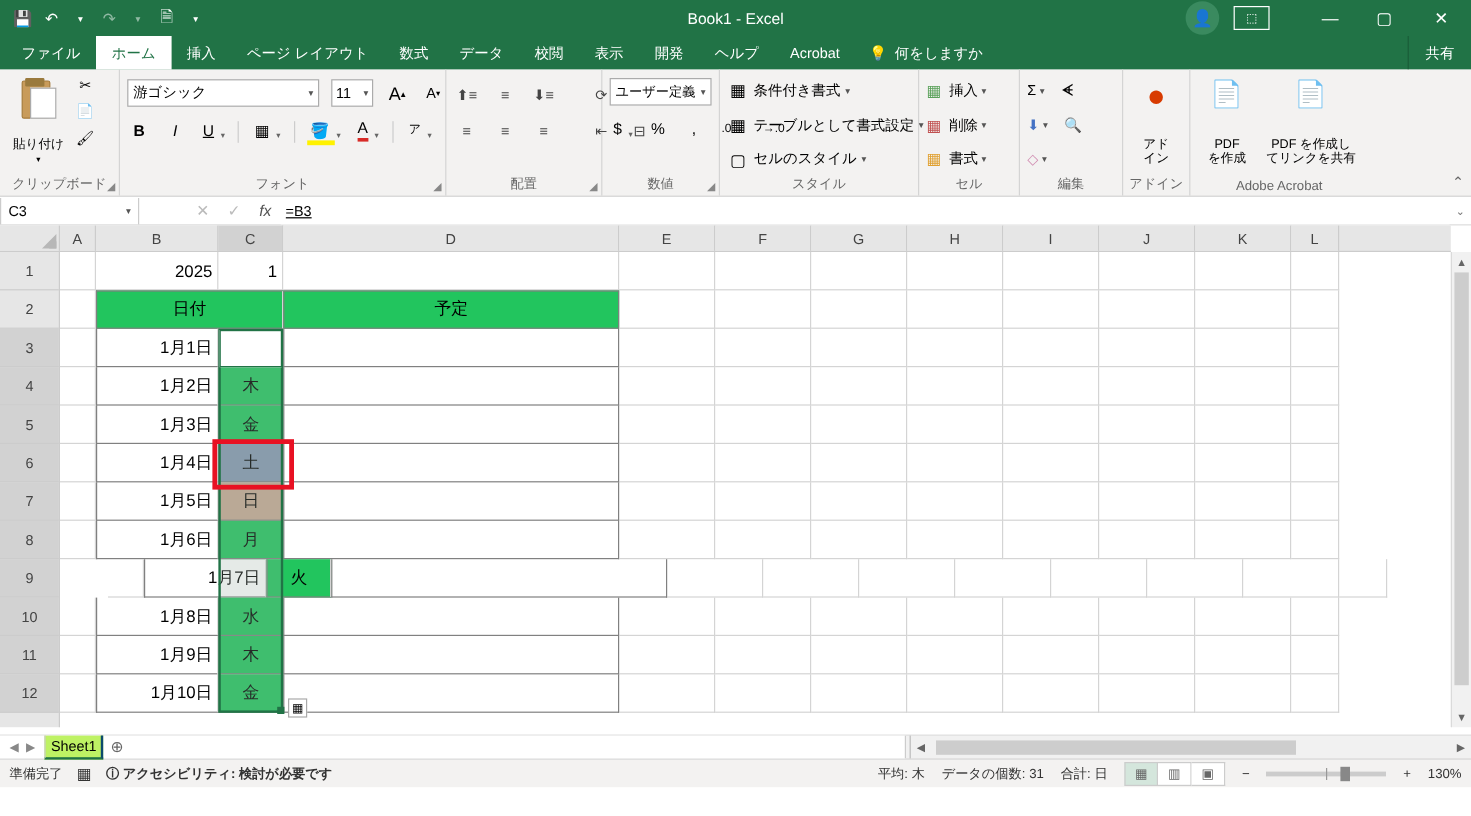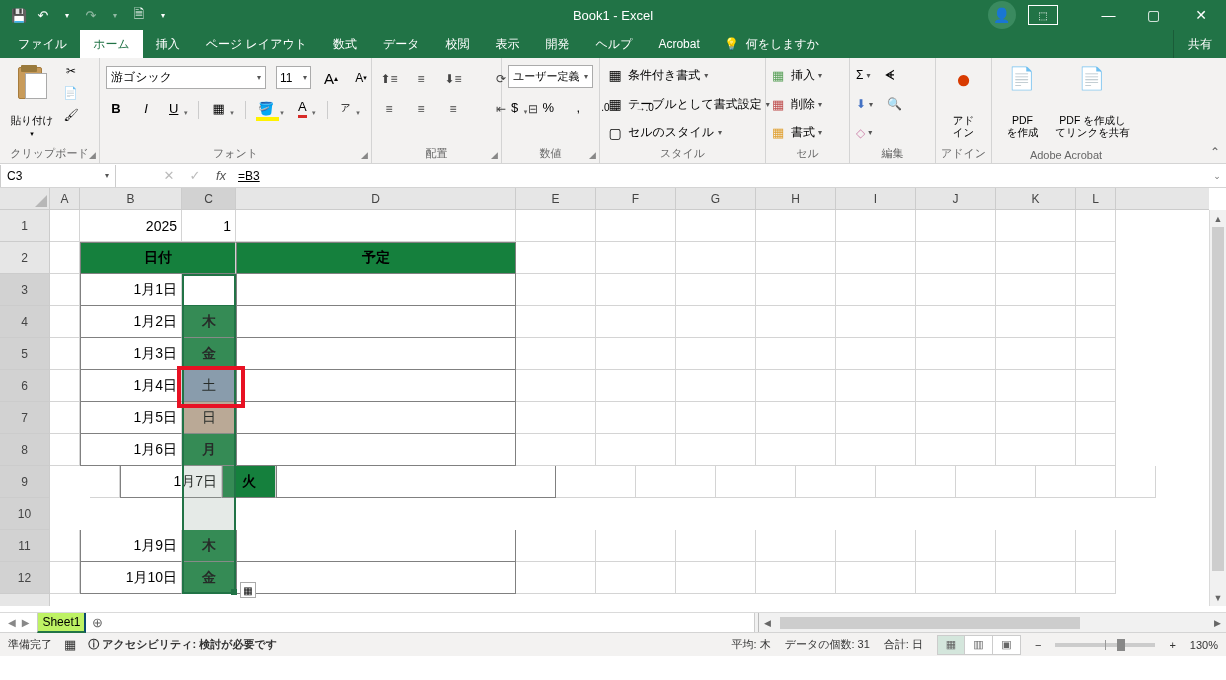--- a/index.html
+++ b/index.html
@@ -95,21 +95,21 @@
 .cell { border-right: 1px solid #d4d4d4; border-bottom: 1px solid #d4d4d4; height: 32px; display: inline-flex; align-items: center; font-size: 14px; padding: 0 4px; color: #000; }
 .cell.right { justify-content: flex-end; }
 .cell.center { justify-content: center; }
 
 
 .hard-l { border-left: 1px solid #808080; }
 .hard-r { border-right: 1px solid #808080 !important; }
 .hard-t { border-top: 1px solid #808080; }
 .hard-b { border-bottom: 1px solid #808080 !important; }
 
-.shade1 { background: #15803d; font-weight: bold; }
+.shade1 { background: #22c55e; }
 .shade-sat { background: #8497b0; }
 .shade-sun { background: #c6a993; }
 
 
 .sel-rect { position: absolute; border: 2px solid #217346; background: rgba(150,170,160,0.25); pointer-events: none; z-index: 5; }
 .sel-handle { position: absolute; width: 6px; height: 6px; background: #217346; right: -3px; bottom: -3px; }
 .active-rect { position: absolute; border: 1px solid #217346; background: #fff; pointer-events:none; z-index:6;}
 
 
 .red-box { position: absolute; border: 4px solid #e81123; z-index: 20; pointer-events: none; }
@@ -553,20 +553,34 @@
         <div class="cell cD hard-l hard-r hard-b"></div>
         <div class="cell cE"></div>
         <div class="cell cF"></div>
         <div class="cell cG"></div>
         <div class="cell cH"></div>
         <div class="cell cI"></div>
         <div class="cell cJ"></div>
         <div class="cell cK"></div>
         <div class="cell cL"></div>
       </div>
+      <div class="gridrow" style="top: 288px;">
+        <div class="cell cA"></div>
+        <div class="cell cB right hard-l hard-b">1月8日</div>
+        <div class="cell cC center hard-l hard-b shade1">水</div>
+        <div class="cell cD hard-l hard-r hard-b"></div>
+        <div class="cell cE"></div>
+        <div class="cell cF"></div>
+        <div class="cell cG"></div>
+        <div class="cell cH"></div>
+        <div class="cell cI"></div>
+        <div class="cell cJ"></div>
+        <div class="cell cK"></div>
+        <div class="cell cL"></div>
+      </div>
       <div class="gridrow" style="top: 320px;">
         <div class="cell cA"></div>
         <div class="cell cB right hard-l hard-b">1月9日</div>
         <div class="cell cC center hard-l hard-b shade1">木</div>
         <div class="cell cD hard-l hard-r hard-b"></div>
         <div class="cell cE"></div>
         <div class="cell cF"></div>
         <div class="cell cG"></div>
         <div class="cell cH"></div>
         <div class="cell cI"></div>

